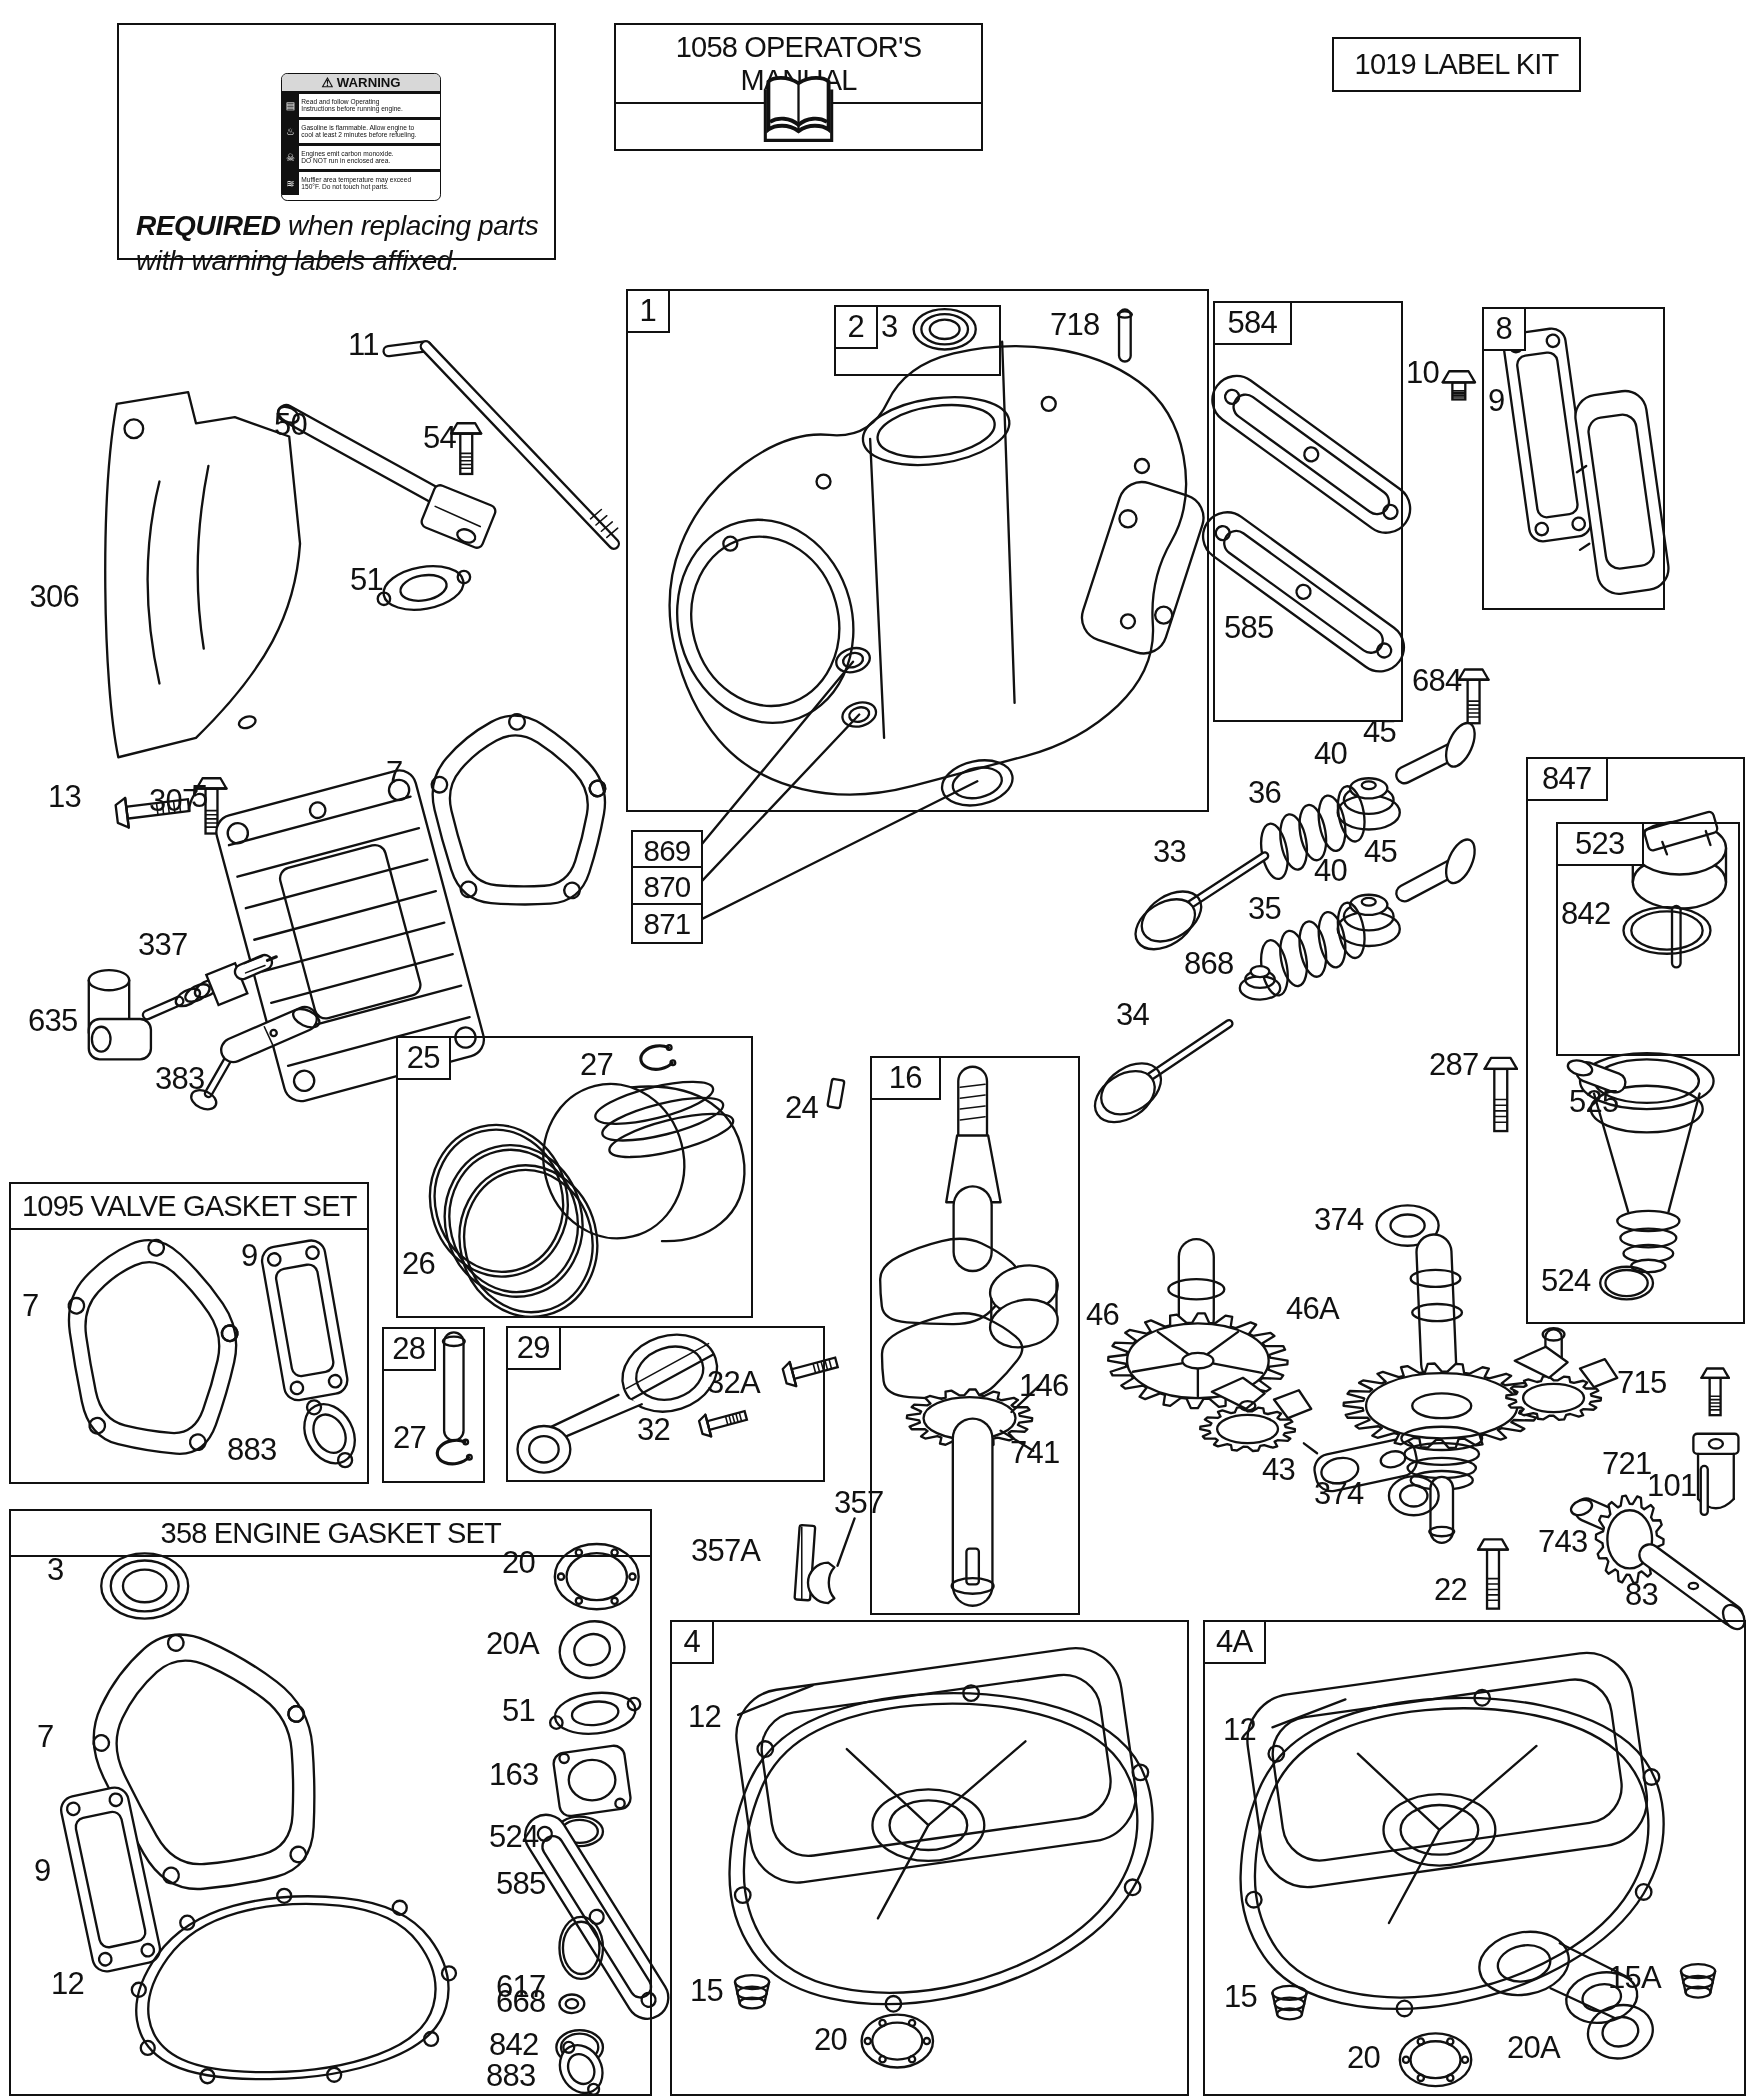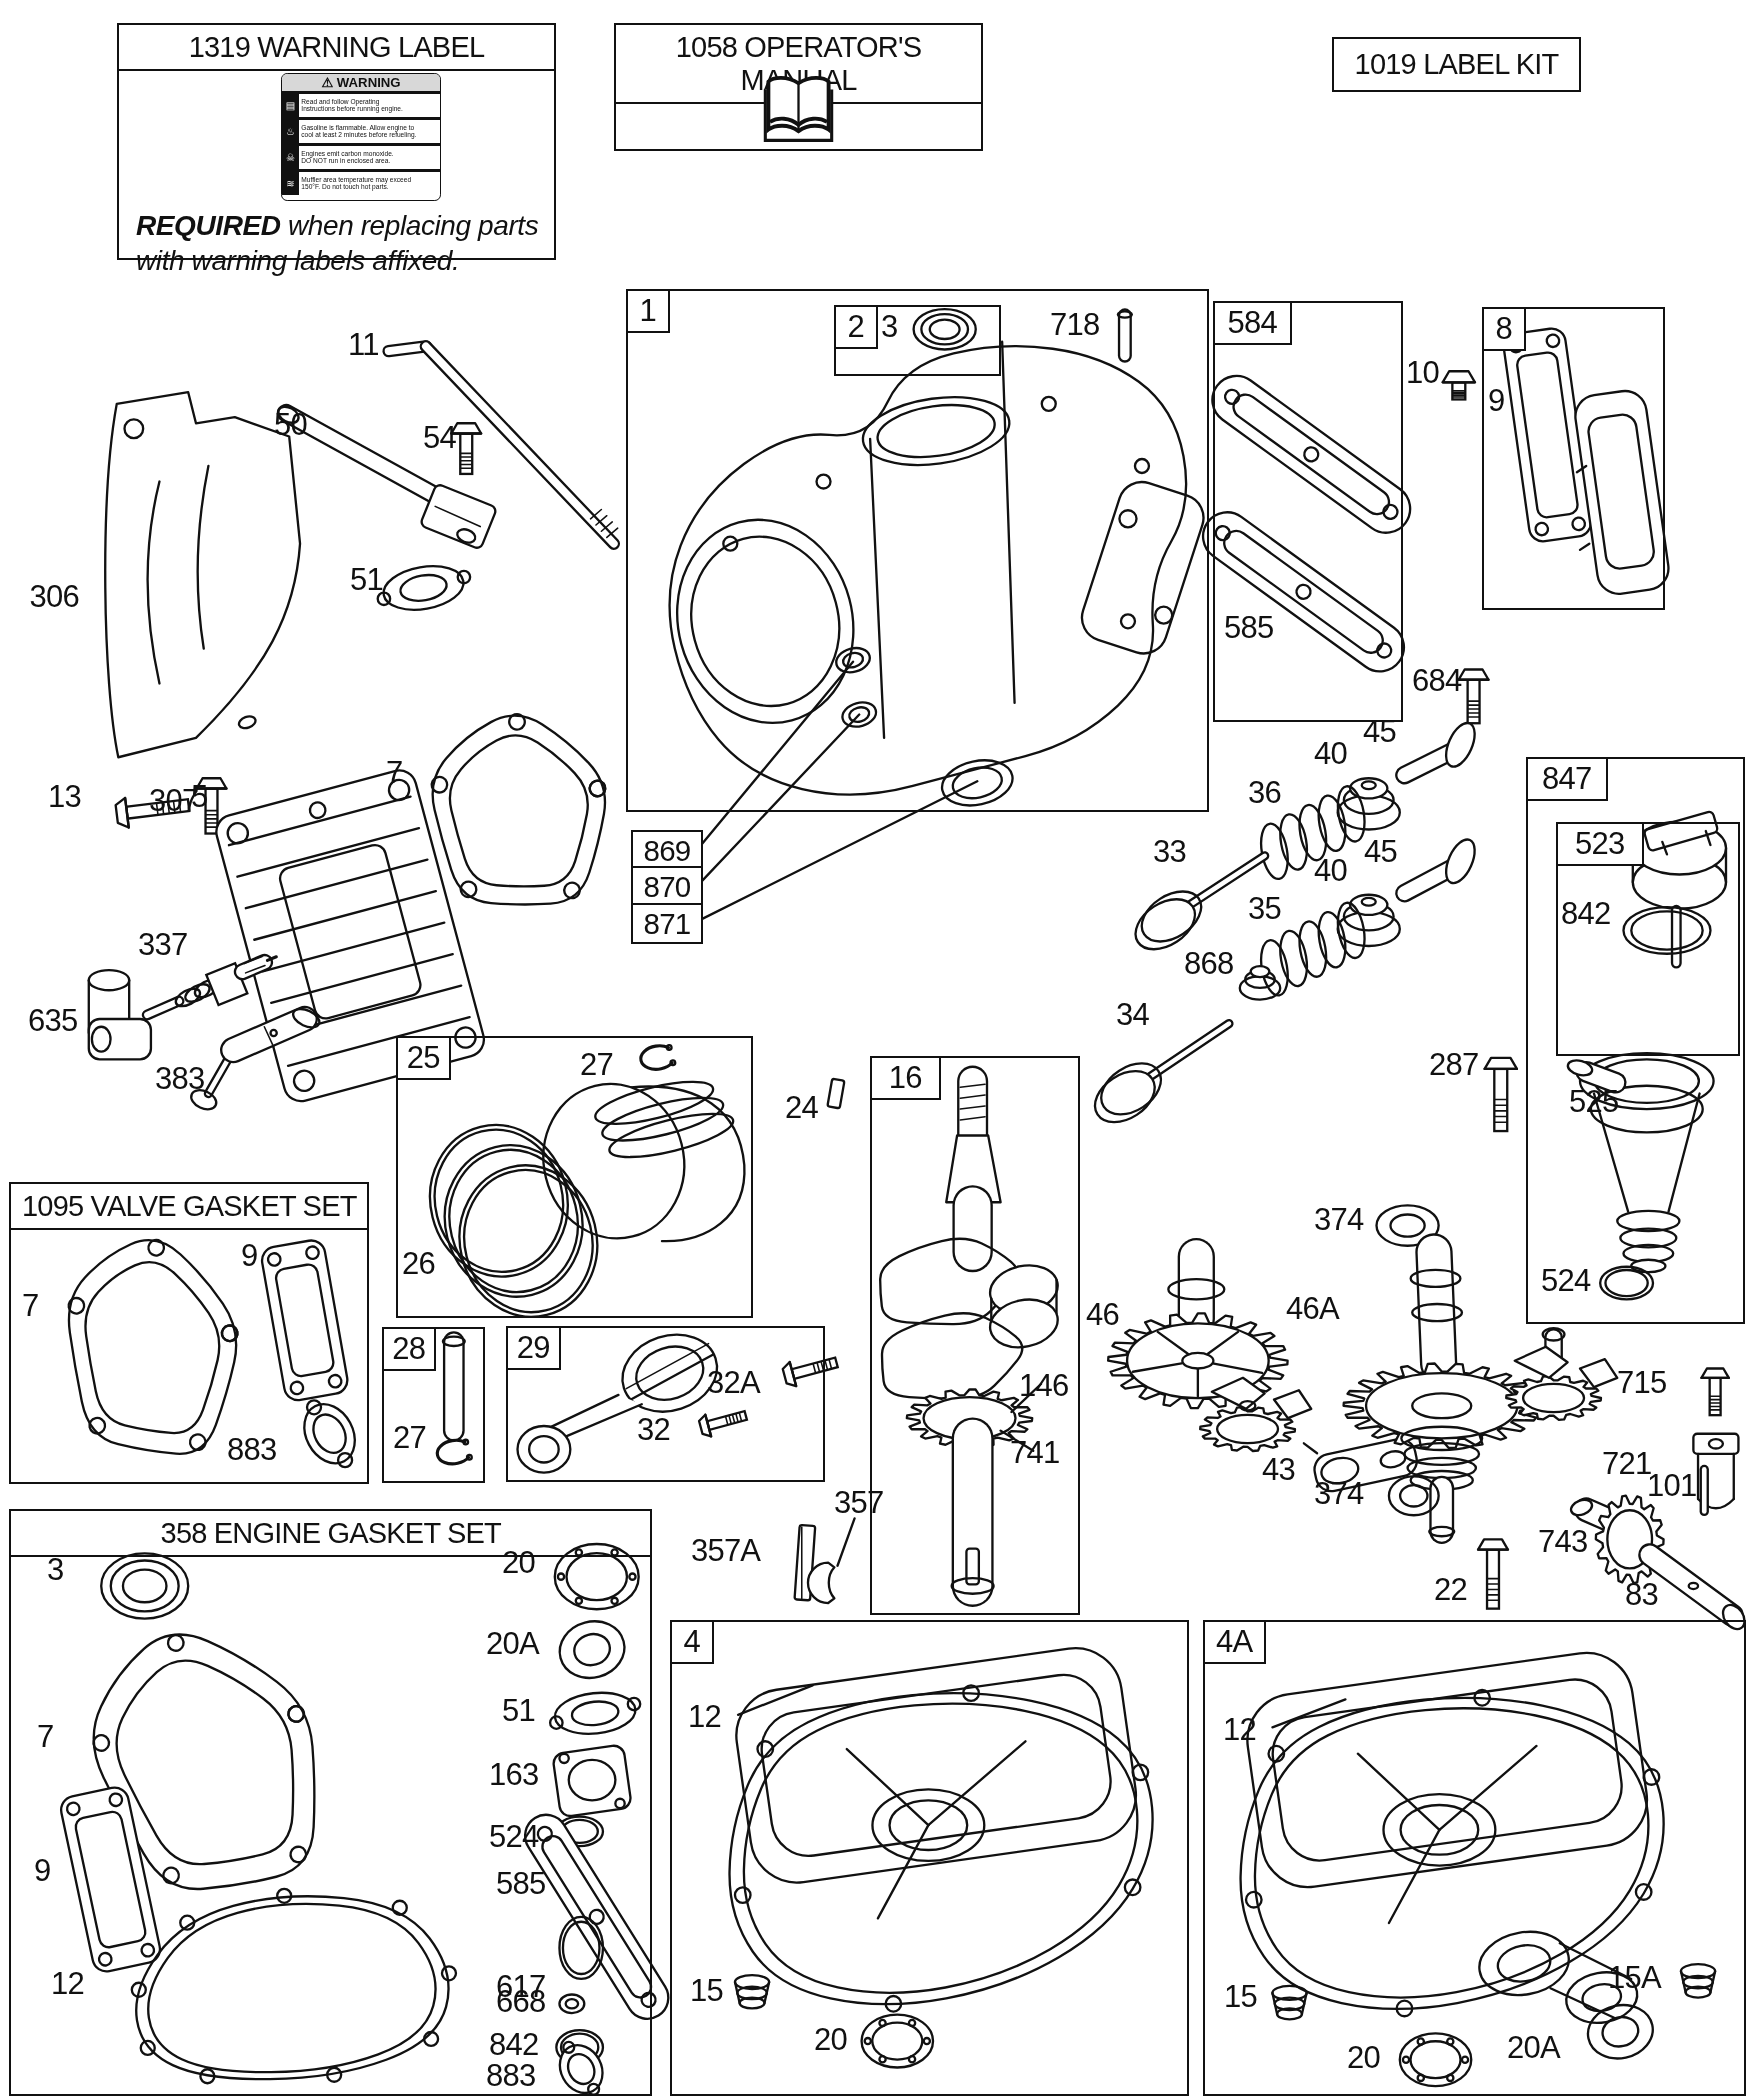--- a/index.html
+++ b/index.html
@@ -785,21 +785,20 @@
       <g>
         <ellipse cx="2186" cy="2538" rx="22" ry="9" transform="rotate(0 2186 2538)" fill="none" stroke="#111" stroke-width="3"></ellipse>
         <ellipse cx="2186" cy="2552" rx="19" ry="8" transform="rotate(0 2186 2552)" fill="none" stroke="#111" stroke-width="3"></ellipse>
         <ellipse cx="2186" cy="2565" rx="16" ry="7" transform="rotate(0 2186 2565)" fill="none" stroke="#111" stroke-width="3"></ellipse>
         <line x1="2164" y1="2538" x2="2170" y2="2565" stroke="#111" stroke-width="3" stroke-linecap="round"></line>
         <line x1="2208" y1="2538" x2="2202" y2="2565" stroke="#111" stroke-width="3" stroke-linecap="round"></line>
       </g>
     </svg>
 
   <div class="tbox" style="left:117px;top:23px;width:435px;height:233px">
-    <div class="tt">1319 WARNING LABEL</div>
     <div class="sticker">
       <div class="st-head">⚠ WARNING</div>
       <div id="stickerRows">
           <div class="st-row">
             <div class="st-ico">▤</div>
   <div class="st-tx">Read and follow Operating<br>Instructions before running engine.</div>
           </div>
           <div class="st-row">
             <div class="st-ico">♨</div>
   <div class="st-tx">Gasoline is flammable. Allow engine to<br>cool at least 2 minutes before refueling.</div>

